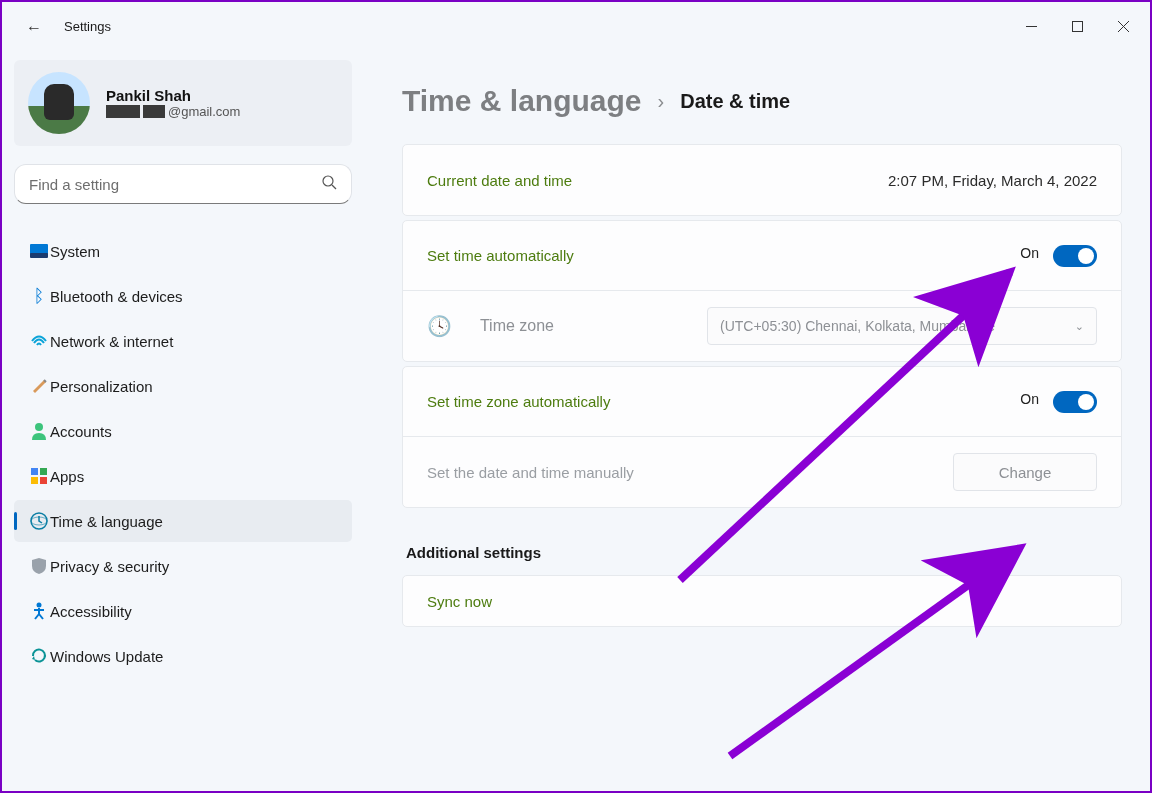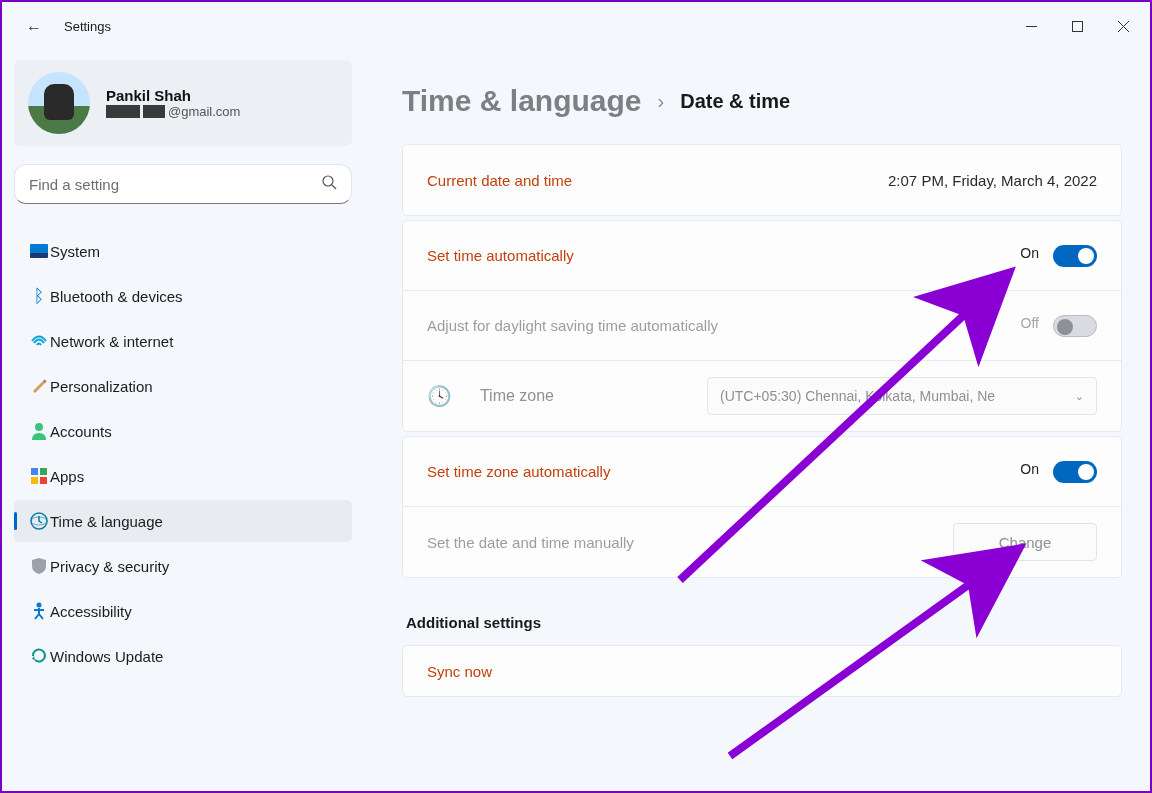--- a/index.html
+++ b/index.html
@@ -84,21 +84,21 @@
 .crumb-parent { font-size: 30px; font-weight: 600; color: #7d7f82; }
 .crumb-sep { font-size: 20px; color: #8a8c8f; }
 .crumb-current { font-size: 20px; font-weight: 600; color: #1a1a1a; }
 
 .card-group { border: 1px solid #e6e9ed; border-radius: 5px; background: #fdfdfe; margin-bottom: 4px; }
 .card-row {
   min-height: 70px; padding: 0 24px; display: flex; align-items: center; justify-content: space-between;
   border-bottom: 1px solid #e6e9ed;
 }
 .card-row:last-child { border-bottom: none; }
-.card-row .label { font-size: 15px; color: #c2410c; }
+.card-row .label { font-size: 15px; color: #4d7c0f; }
 .card-row .value { font-size: 15px; color: #2b2b2b; }
 .card-row.disabled .label, .card-row.disabled .value { color: #9a9ea3; }
 
 .toggle {
   width: 44px; height: 22px; border-radius: 12px; position: relative; cursor: pointer;
 }
 .toggle.on { background: #0067c0; }
 .toggle.off { background: #d8dbe0; border: 1px solid #b9bcc1; }
 .toggle::after {
   content:""; position:absolute; top:3px; width:16px; height:16px; border-radius:50%;
@@ -290,27 +290,20 @@
         <span class="value">2:07 PM, Friday, March 4, 2022</span>
       </div>
     </div>
 
     <div class="card-group">
       <div class="card-row">
         <span class="label">Set time automatically</span>
         <div class="toggle-wrap">
           <span class="toggle-state">On</span>
           <div class="toggle on"></div>
-        </div>
-      </div>
-      <div class="card-row disabled">
-        <span class="label">Adjust for daylight saving time automatically</span>
-        <div class="toggle-wrap disabled">
-          <span class="toggle-state">Off</span>
-          <div class="toggle off"></div>
         </div>
       </div>
       <div class="card-row disabled">
         <div class="tz-row-label">
           <span class="tz-icon">🕓</span>
           <span>Time zone</span>
         </div>
         <div class="select-box">
           <span>(UTC+05:30) Chennai, Kolkata, Mumbai, Ne</span>
           <span class="chev">⌄</span>

